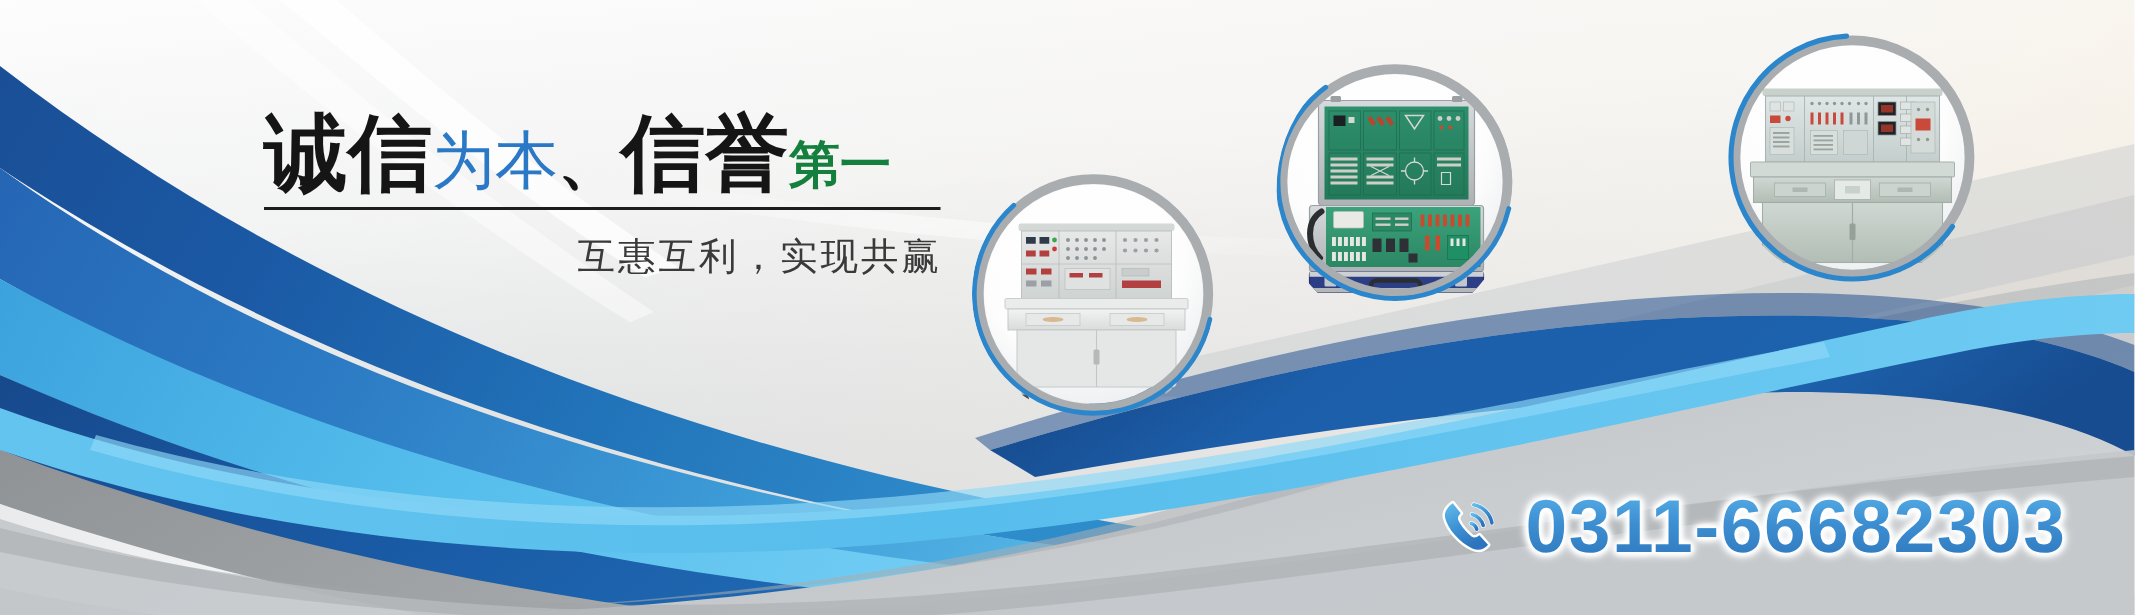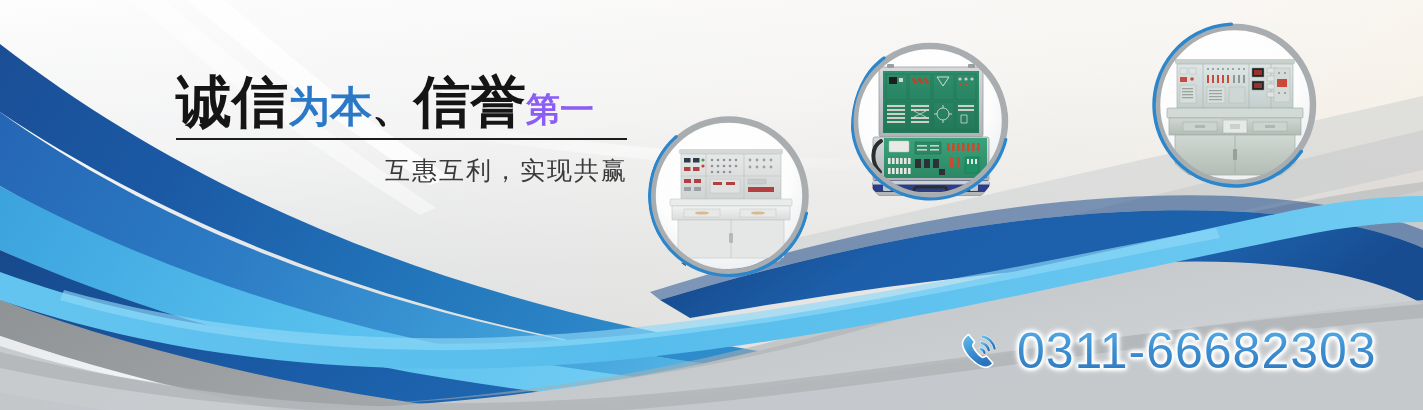--- a/index.html
+++ b/index.html
@@ -30,32 +30,32 @@
   .hl-dark{
     font-size:56px;
     color:#151515;
     font-weight:bold;
     vertical-align:baseline;
     margin-top:12px;
   }
   .hl-blue{
     font-size:42px;
     color:#2b79c6;
-    font-weight:bold;
+    font-weight:normal;
     vertical-align:baseline;
   }
   .hl-punc{
     font-size:42px;
     color:#151515;
     font-weight:bold;
     vertical-align:baseline;
   }
   .hl-blue-small{
     font-size:34px;
-    color:#8b5cf6;
+    color:#15803d;
     font-weight:bold;
     vertical-align:baseline;
   }
   .rule{
     margin-top:8px;
     width:451px;
     height:2px;
     background:#1d1d1d;
   }
   .subhead{
@@ -71,21 +71,21 @@
   .phone-block{
     position:absolute;
     left:955px;
     top:326px;
     display:flex;
     align-items:center;
     gap:14px;
   }
   .phone-number{
     font-size:50px;
-    font-weight:normal;
+    font-weight:bold;
     letter-spacing:1px;
     line-height:1;
     background:linear-gradient(180deg,#58b0e8 0%,#3d8fd2 45%,#2f77bd 100%);
     -webkit-background-clip:text;
     background-clip:text;
     color:transparent;
     -webkit-text-stroke:0px;
     filter:drop-shadow(0 0 1.6px #ffffff) drop-shadow(0 0 1.6px #ffffff)
            drop-shadow(0 0 1.6px #ffffff) drop-shadow(0 0 2.4px #ffffff);
     white-space:nowrap;

